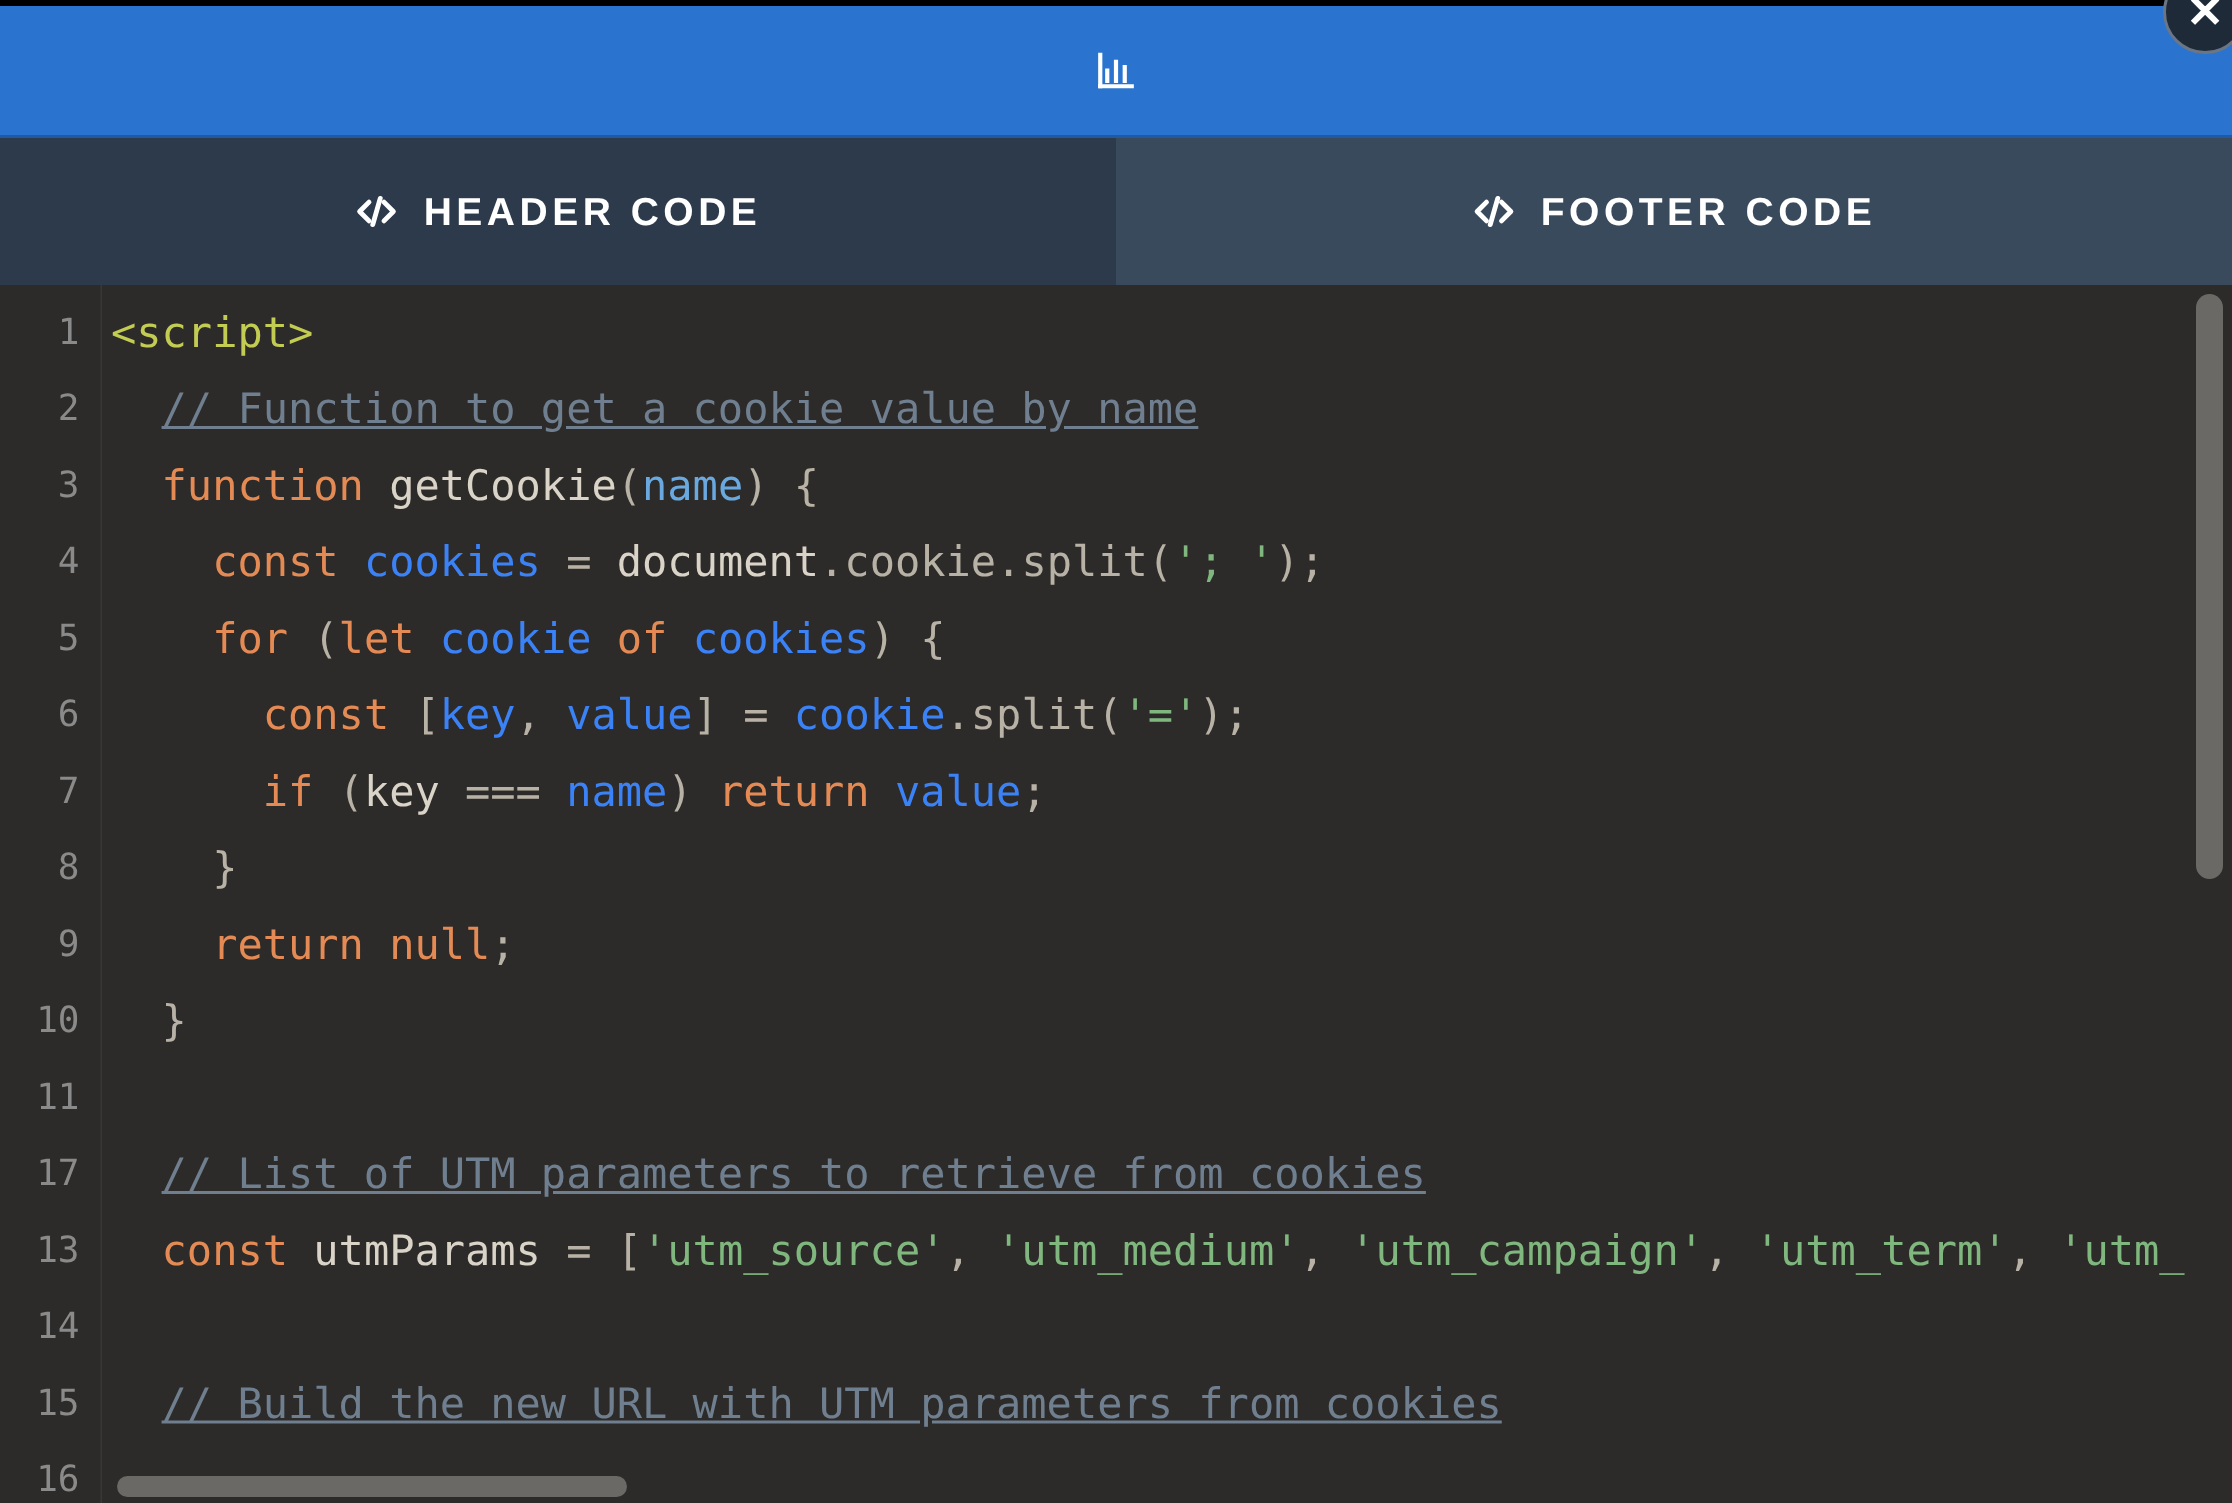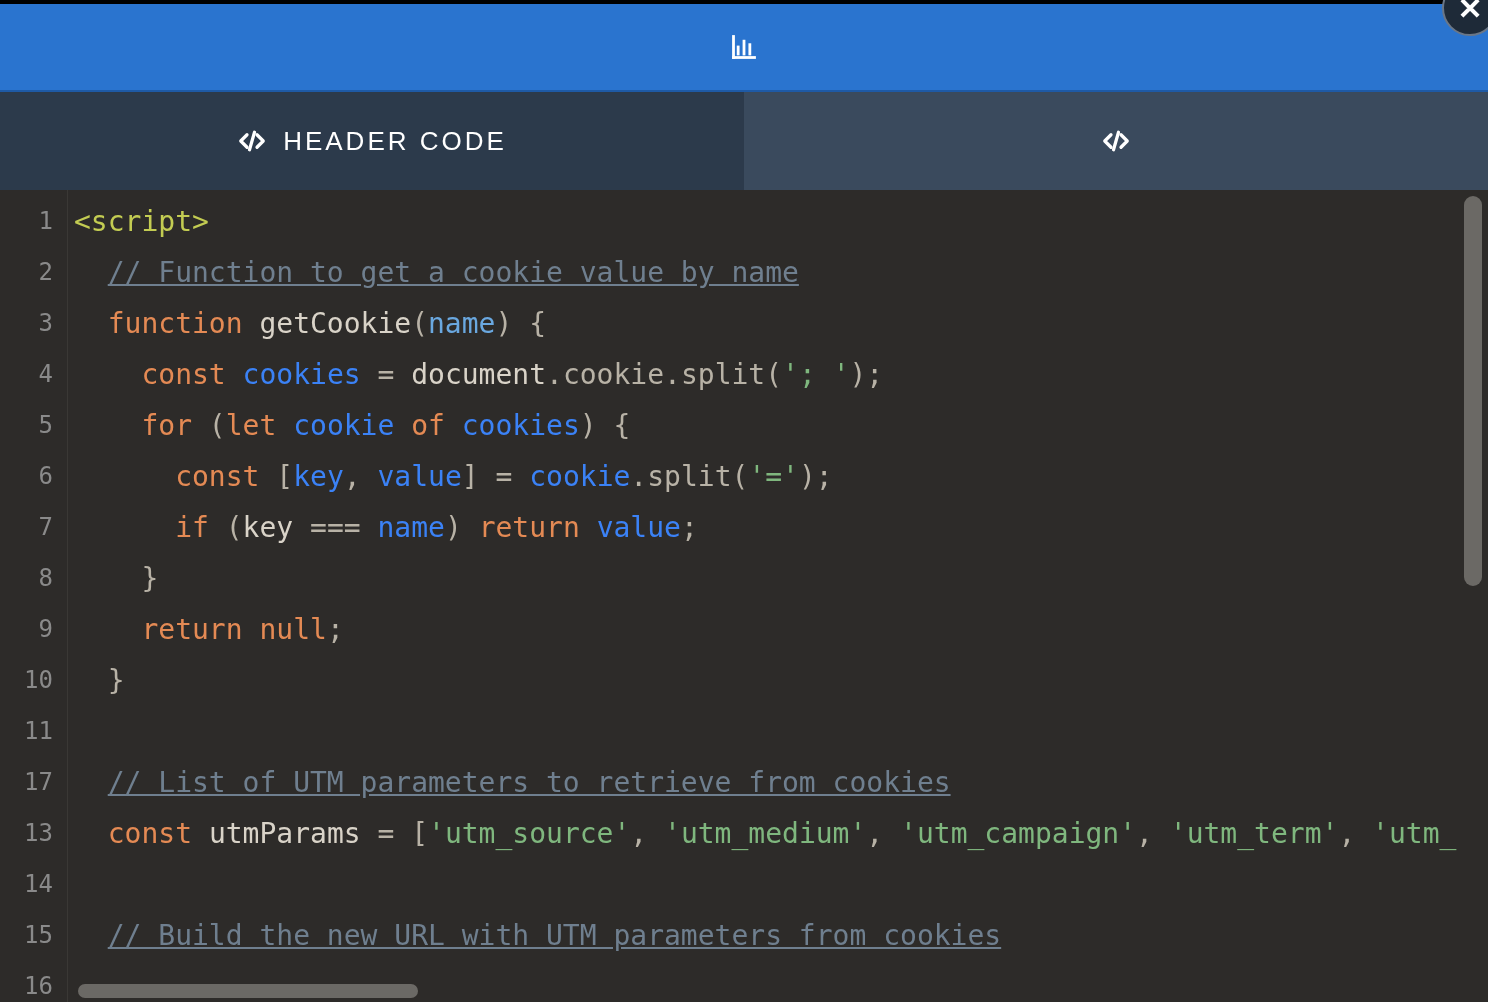--- a/index.html
+++ b/index.html
@@ -60,21 +60,21 @@
     background: #3a4a5d;
   }
   .tab {
     flex: 1;
     display: flex;
     align-items: center;
     justify-content: center;
     gap: 16px;
     color: #ffffff;
     font-size: 26px;
-    font-weight: 400;
+    font-weight: 700;
     letter-spacing: 3px;
     cursor: pointer;
   }
   .tab.active {
     background: #2c3a4b;
   }
   .tab .icon svg { display: block; }
 
   
   .editor-wrap {
@@ -182,20 +182,21 @@
     <span>HEADER CODE</span>
   </div>
   <div class="tab">
     <span class="icon">
       <svg width="30" height="30" viewBox="0 0 24 24" fill="none" stroke="#ffffff" stroke-width="2.6" stroke-linecap="round" stroke-linejoin="round">
         <polyline points="8 7 3 12 8 17"></polyline>
         <polyline points="16 7 21 12 16 17"></polyline>
         <line x1="14" y1="5" x2="10" y2="19"></line>
       </svg>
     </span>
+    <span>FOOTER CODE</span>
   </div>
 </div>
 
 <div class="editor-wrap">
   <div class="editor-scroll">
     <div class="editor">
       <div class="gutter" id="gutter">
           <div class="ln">1</div>
           <div class="ln">2</div>
           <div class="ln">3</div>

